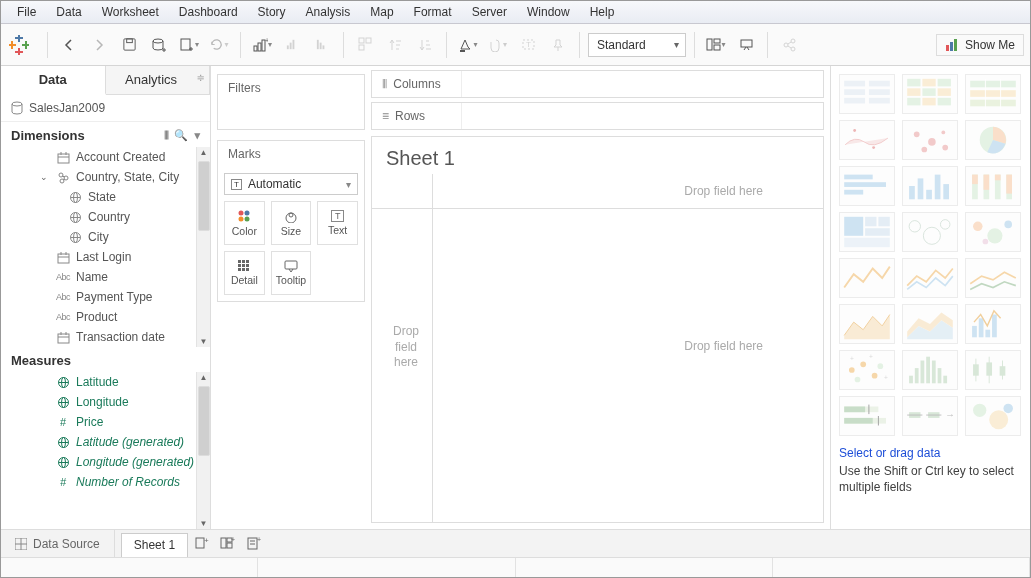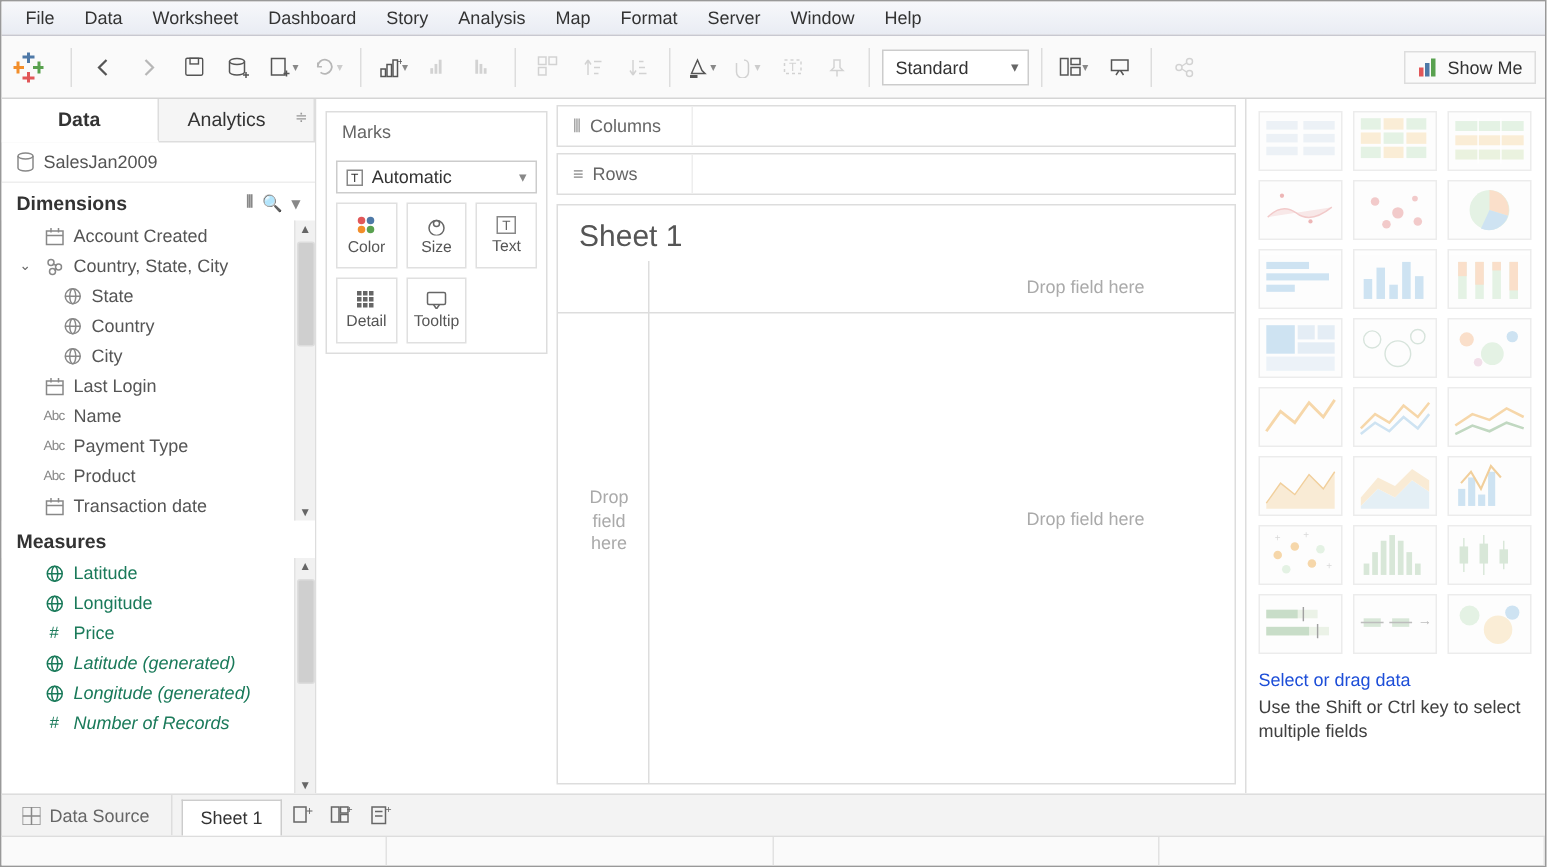--- a/index.html
+++ b/index.html
@@ -18,21 +18,21 @@
   .leftpane { width:210px; border-right:1px solid #ddd; display:flex; flex-direction:column; background:#fff;}
   .tabs { display:flex; border-bottom:1px solid #ddd; }
   .tab { flex:1; text-align:center; padding:6px 4px; font-size:13px; border-right:1px solid #ddd; background:#f5f5f5; cursor:default;}
   .tab.active { background:#fff; font-weight:600; border-bottom:2px solid #fff; margin-bottom:-1px;}
   .tab .drop { float:right; color:#999; font-size:10px; margin-left:4px;}
   .dsrow { display:flex; align-items:center; gap:6px; padding:6px 10px; border-bottom:1px solid #eee; color:#555;}
   .sectionhdr { display:flex; align-items:center; justify-content:space-between; padding:6px 10px 4px; font-weight:600; font-size:13px; background:#fff;}
   .sectionhdr .icons { display:flex; gap:6px; color:#888; font-size:11px;}
   .treewrap { position:relative; flex:0 0 auto; }
   .tree { overflow:hidden; }
-  .tree .row { display:flex; align-items:center; gap:6px; padding:3px 10px 3px 12px; color:#555; white-space:nowrap; }
+  .tree .row { display:flex; align-items:center; gap:6px; padding:3px 10px 3px 12px; color:#555; white-space:nowrap;margin-left:27px; }
   .tree .row.child { padding-left:40px; }
   .tree .ic { width:14px; display:flex; justify-content:center; color:#888; font-size:11px;}
   .tree.meas .row { color:#1a7a5a; }
   .tree.meas .ic { color:#1a7a5a; }
   .tree.meas .row.gen { font-style:italic; }
   .scrolltrack { position:absolute; right:0; top:0; bottom:0; width:14px; background:#f1f1f1; border-left:1px solid #e3e3e3; display:flex; flex-direction:column; align-items:center; justify-content:space-between; }
   .scrolltrack .arrow{ font-size:8px; color:#666; padding:1px 0;}
   .scrolltrack .thumb{ position:absolute; top:14px; width:12px; height:70px; background:#cfcfcf; border-radius:2px;}
   .cardscol { width:160px; display:flex; flex-direction:column; gap:10px; padding:8px 6px; background:#fff;}
   .card { border:1px solid #ddd; background:#fff; }
@@ -451,20 +451,23 @@
         </div>
       <div class="scrolltrack">
           <span class="arrow">▲</span>
           <div class="thumb"></div>
           <span class="arrow">▼</span>
         </div>
     </div>
   </div>
 
   <div class="cardscol">
+    <div class="card filters">
+        <div class="title">Filters</div>
+      </div>
     <div class="card">
       <div class="title">Marks</div>
       <div class="markselect">
         <span style="display:flex;align-items:center;gap:6px;">
             <span style="border:1px solid #888;font-size:8px;padding:0 2px;">T</span>
             <span>Automatic</span>
           </span>
         <span style="color:#888;font-size:10px;">▾</span>
       </div>
       <div class="markgrid">

